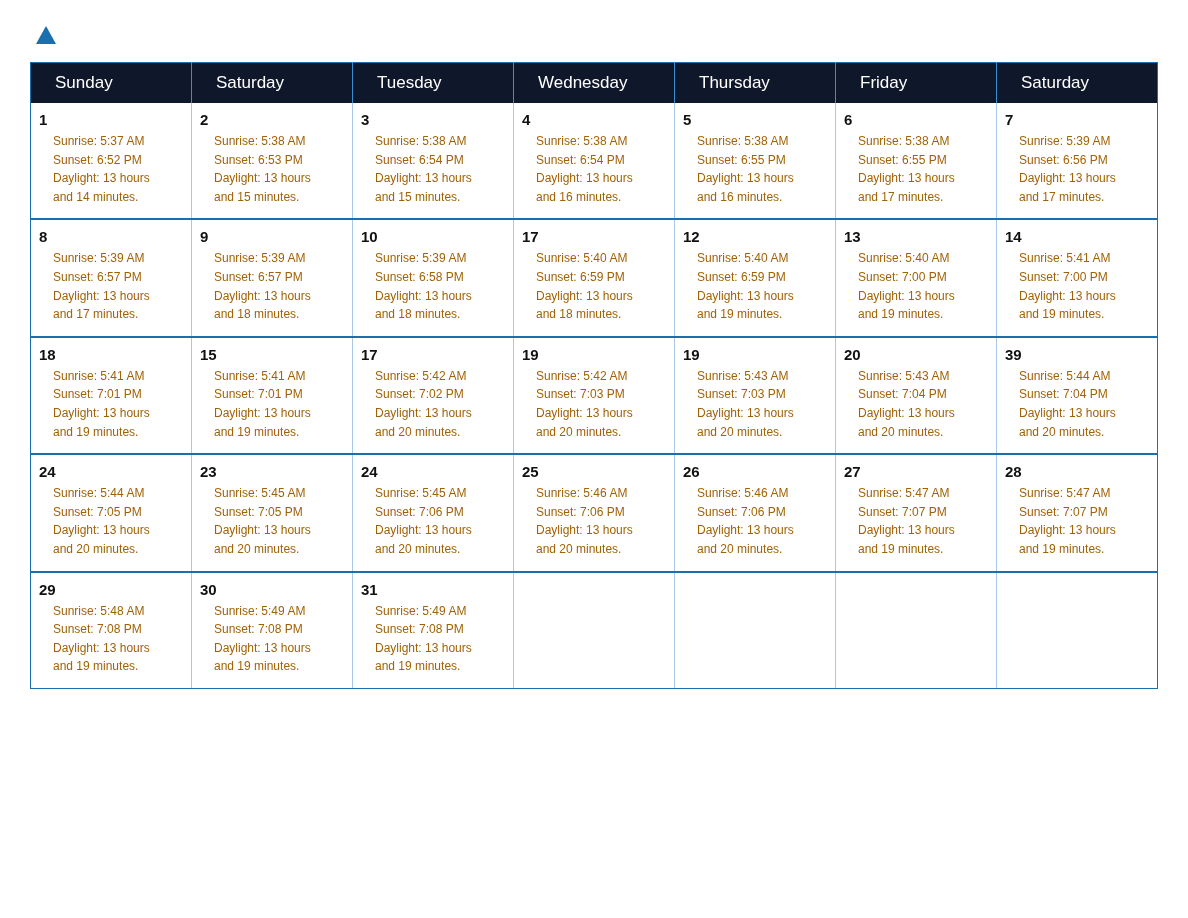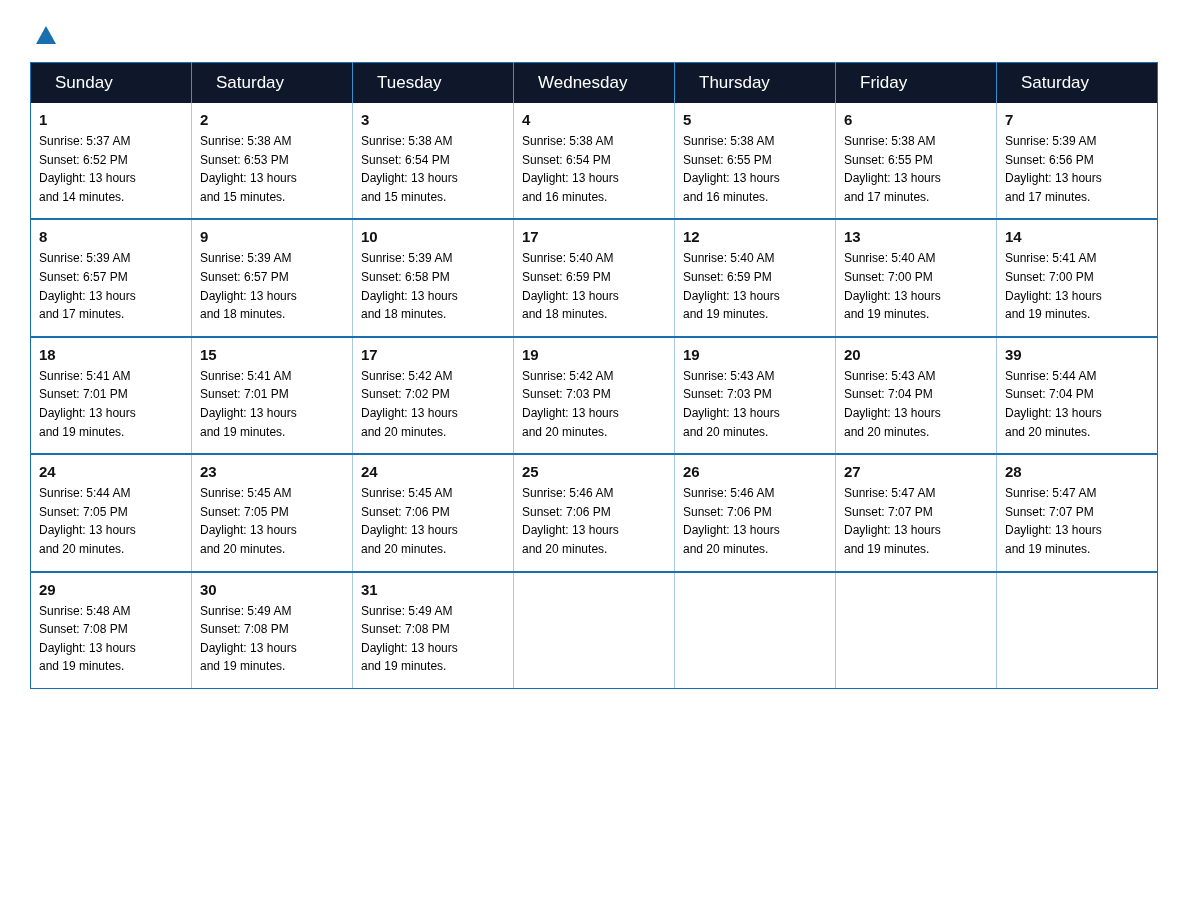--- a/index.html
+++ b/index.html
@@ -77,22 +77,23 @@
       border-bottom: 1px solid #1a6faf;
     }
     .day-number {
       font-size: 15px;
       font-weight: bold;
       color: #111;
       margin-bottom: 4px;
     }
     .day-info {
       font-size: 12px;
-      color: #000000;
+      color: #a16207;
       line-height: 1.55;
+      margin-left: 14px;
     }
     .empty-cell {
       background: #fff;
     }
     .logo-wrapper {
       display: flex;
       flex-direction: column;
       align-items: flex-start;
     }
     .logo-row {

